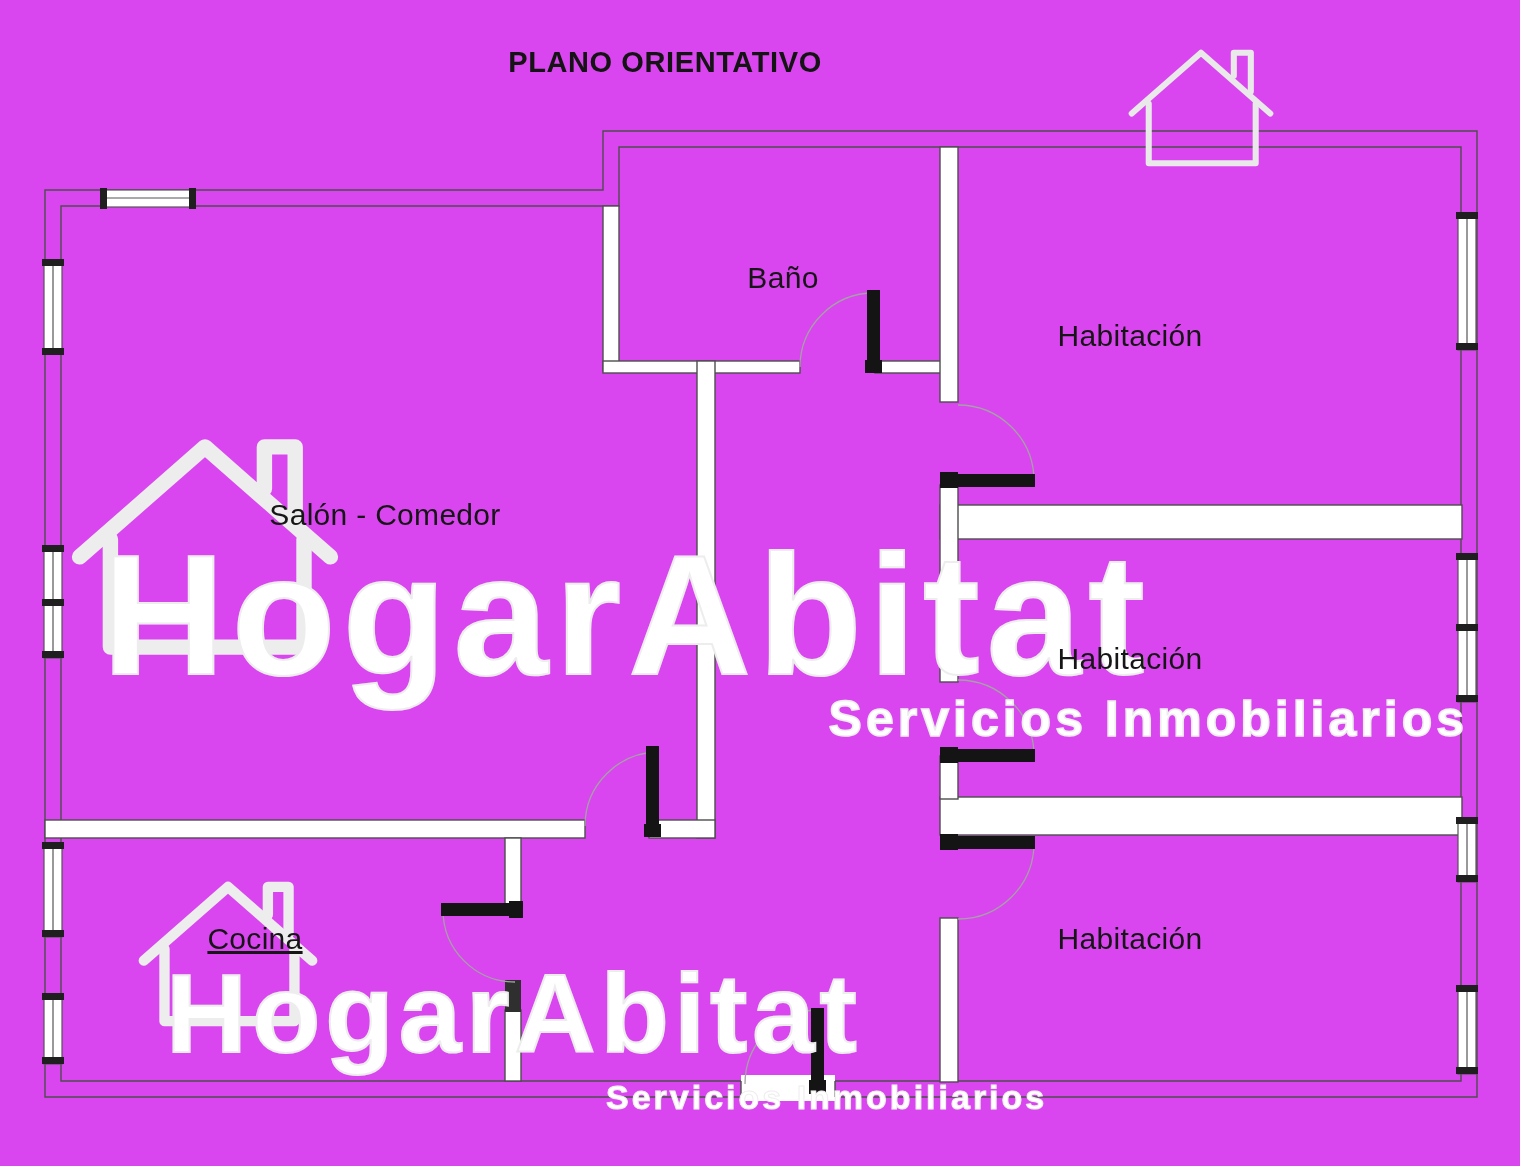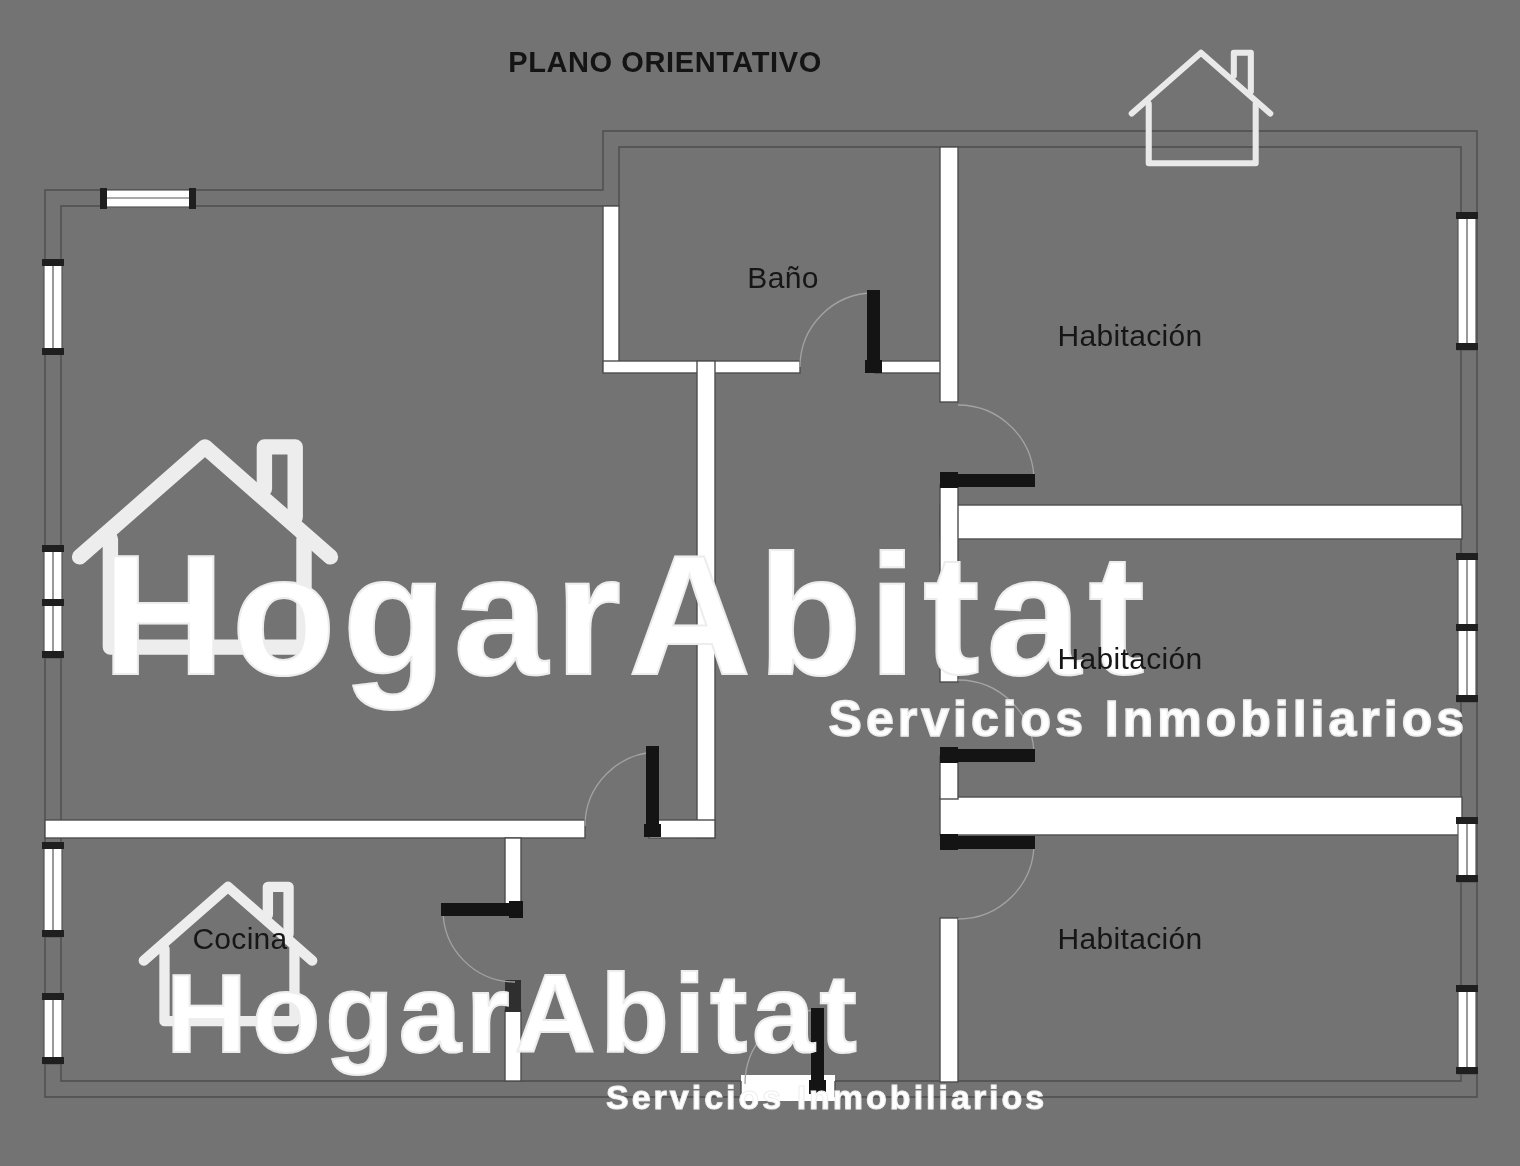--- a/index.html
+++ b/index.html
@@ -1,17 +1,17 @@
 <!DOCTYPE html>
 <html><head>
 <meta charset="utf-8">
 <style>
   html,body { margin:0; padding:0; background:#ffffff; }
   .stage {
-    position:relative; width:1520px; height:1166px; background:#737373;
+    position:relative; width:1520px; height:1166px; background:#d946ef;
     overflow:hidden; font-family:"Liberation Sans", sans-serif;
   }
   .plan-title {
     position:absolute; top:46px; left:0; width:1330px; text-align:center;
     font-size:29px; font-weight:600; letter-spacing:0.6px; color:#141414; z-index:6;
   }
   .plan-svg { position:absolute; left:0; top:0; z-index:2; }
   .house-wm { position:absolute; z-index:3; }
   .hw-topright { left:1122px; top:28px; width:158px; height:160px; }
   .hw-main { left:62px; top:418px; width:286px; height:258px; }
@@ -170,15 +170,16 @@
     <path d="M 8 62 L 65 12 L 122 62"></path>
     <path d="M 92 31 L 92 12 L 106 12 L 106 44"></path>
   </svg>
   <div class="wm wm-brand-bottom">HogarAbitat</div>
   <div class="wm wm-tagline-bottom">Servicios Inmobiliarios</div>
 
   <div class="room-label" style="left:783px; top:223px;margin-top:38px;">Baño</div>
   <div class="room-label" style="left:1130px; top:319px;">Habitación</div>
   <div class="room-label" style="left:1130px; top:642px;">Habitación</div>
   <div class="room-label" style="left:1130px; top:922px;">Habitación</div>
-  <div class="room-label" style="left:240px; top:922px;">Cocina</div>
+  <div class="room-label" style="left:385px; top:498px;">Salón - Comedor</div>
+  <div class="room-label" style="left:255px; top:922px;text-decoration:underline;">Cocina</div>
 
 </div>
 
 </body></html>

